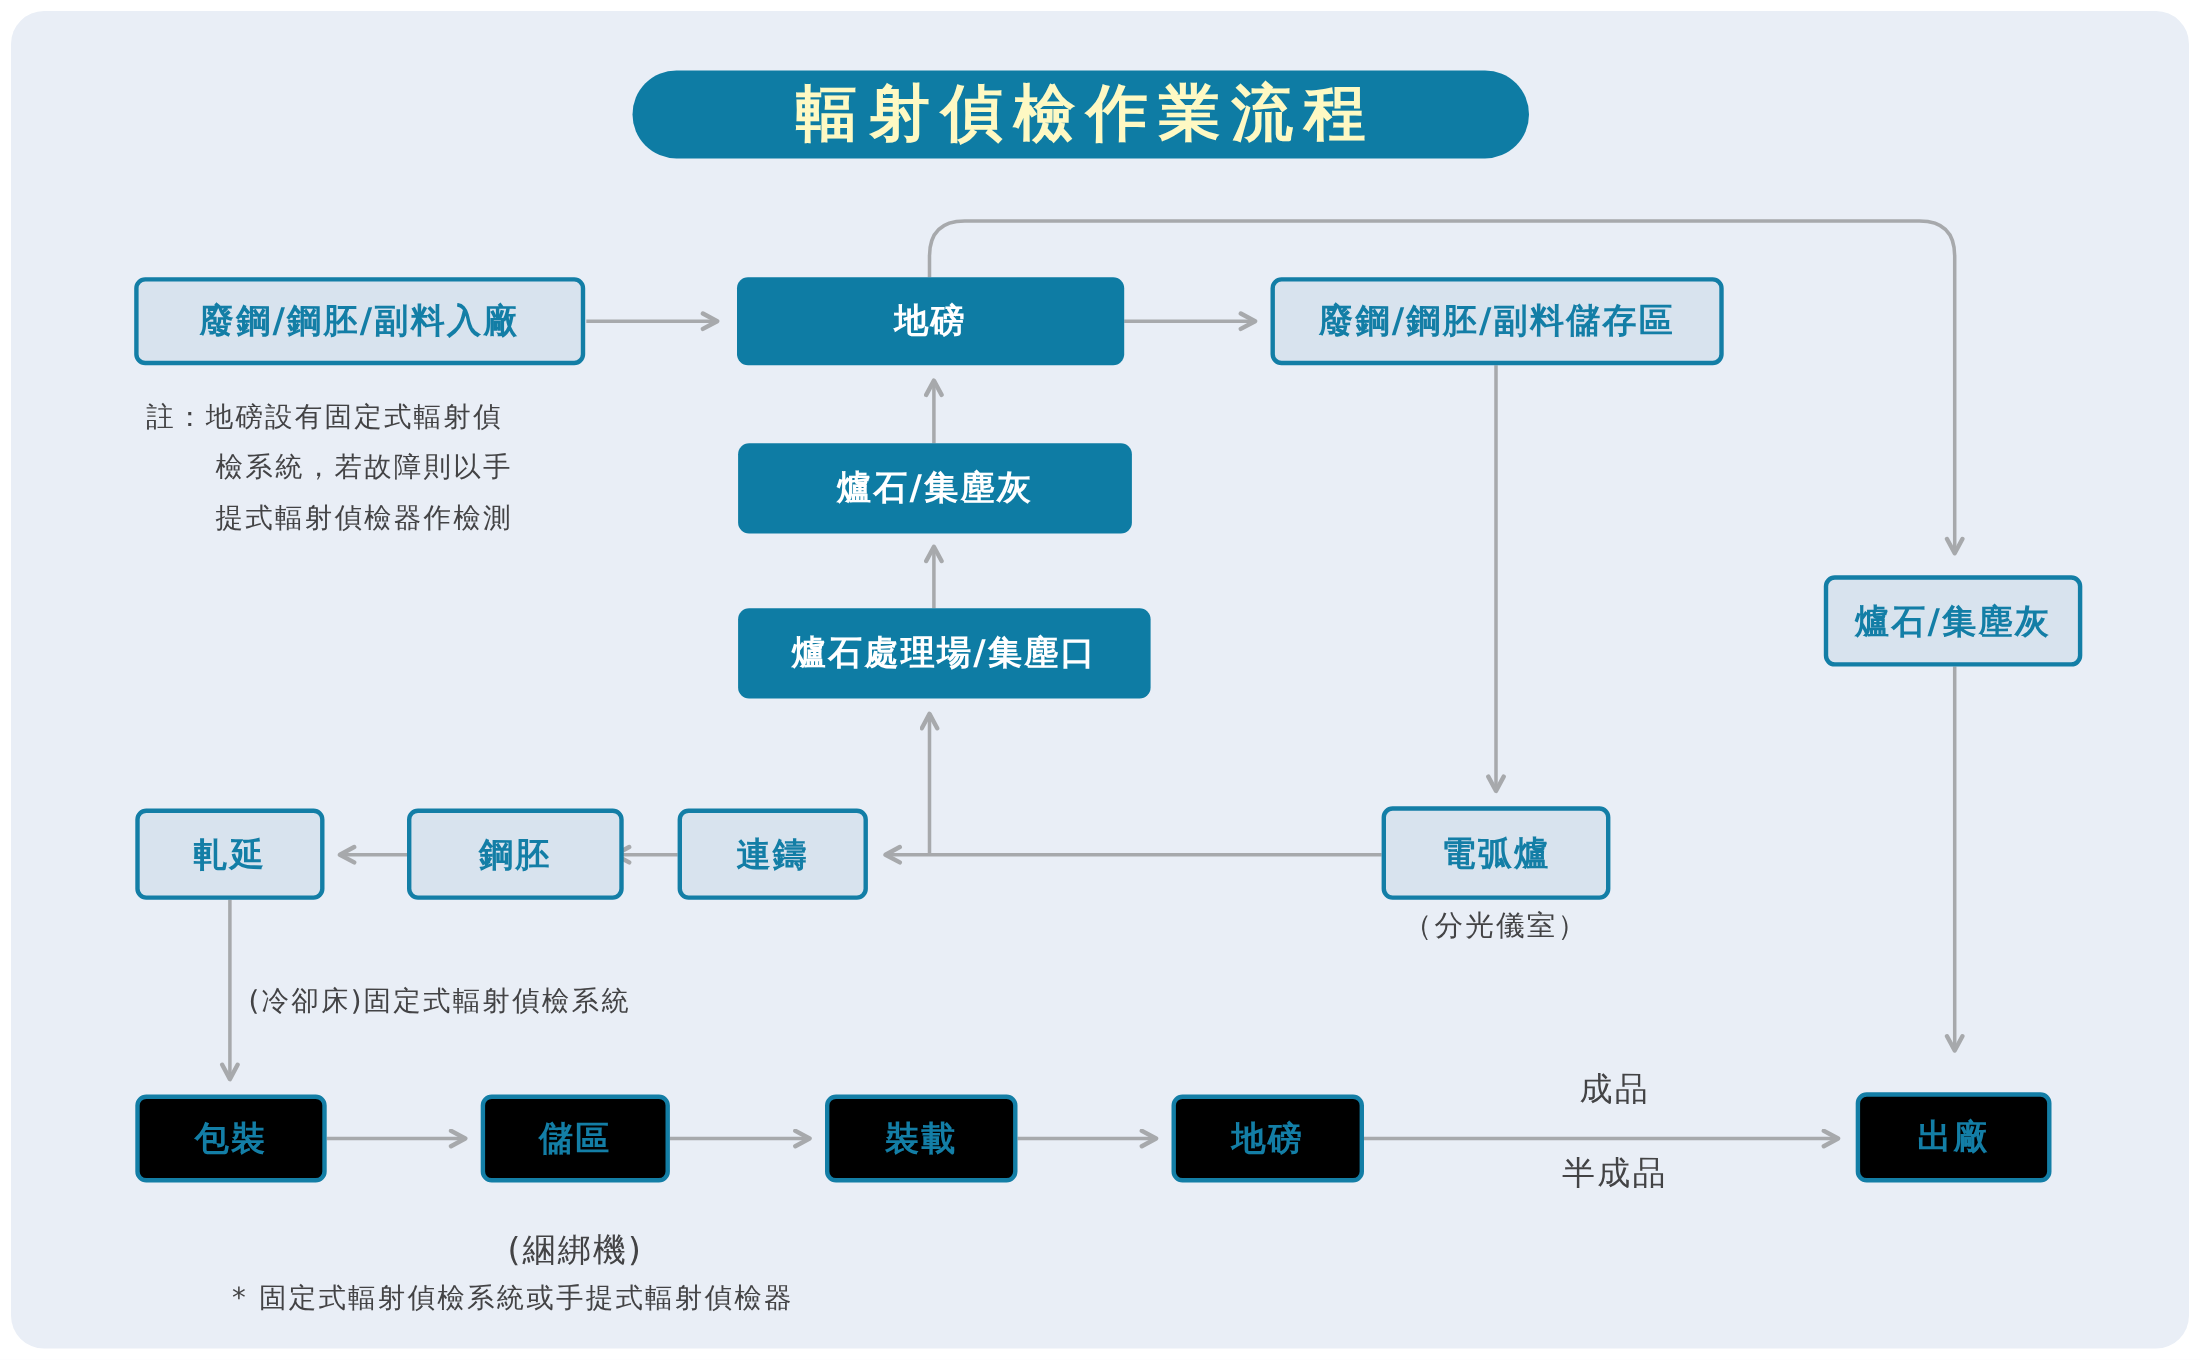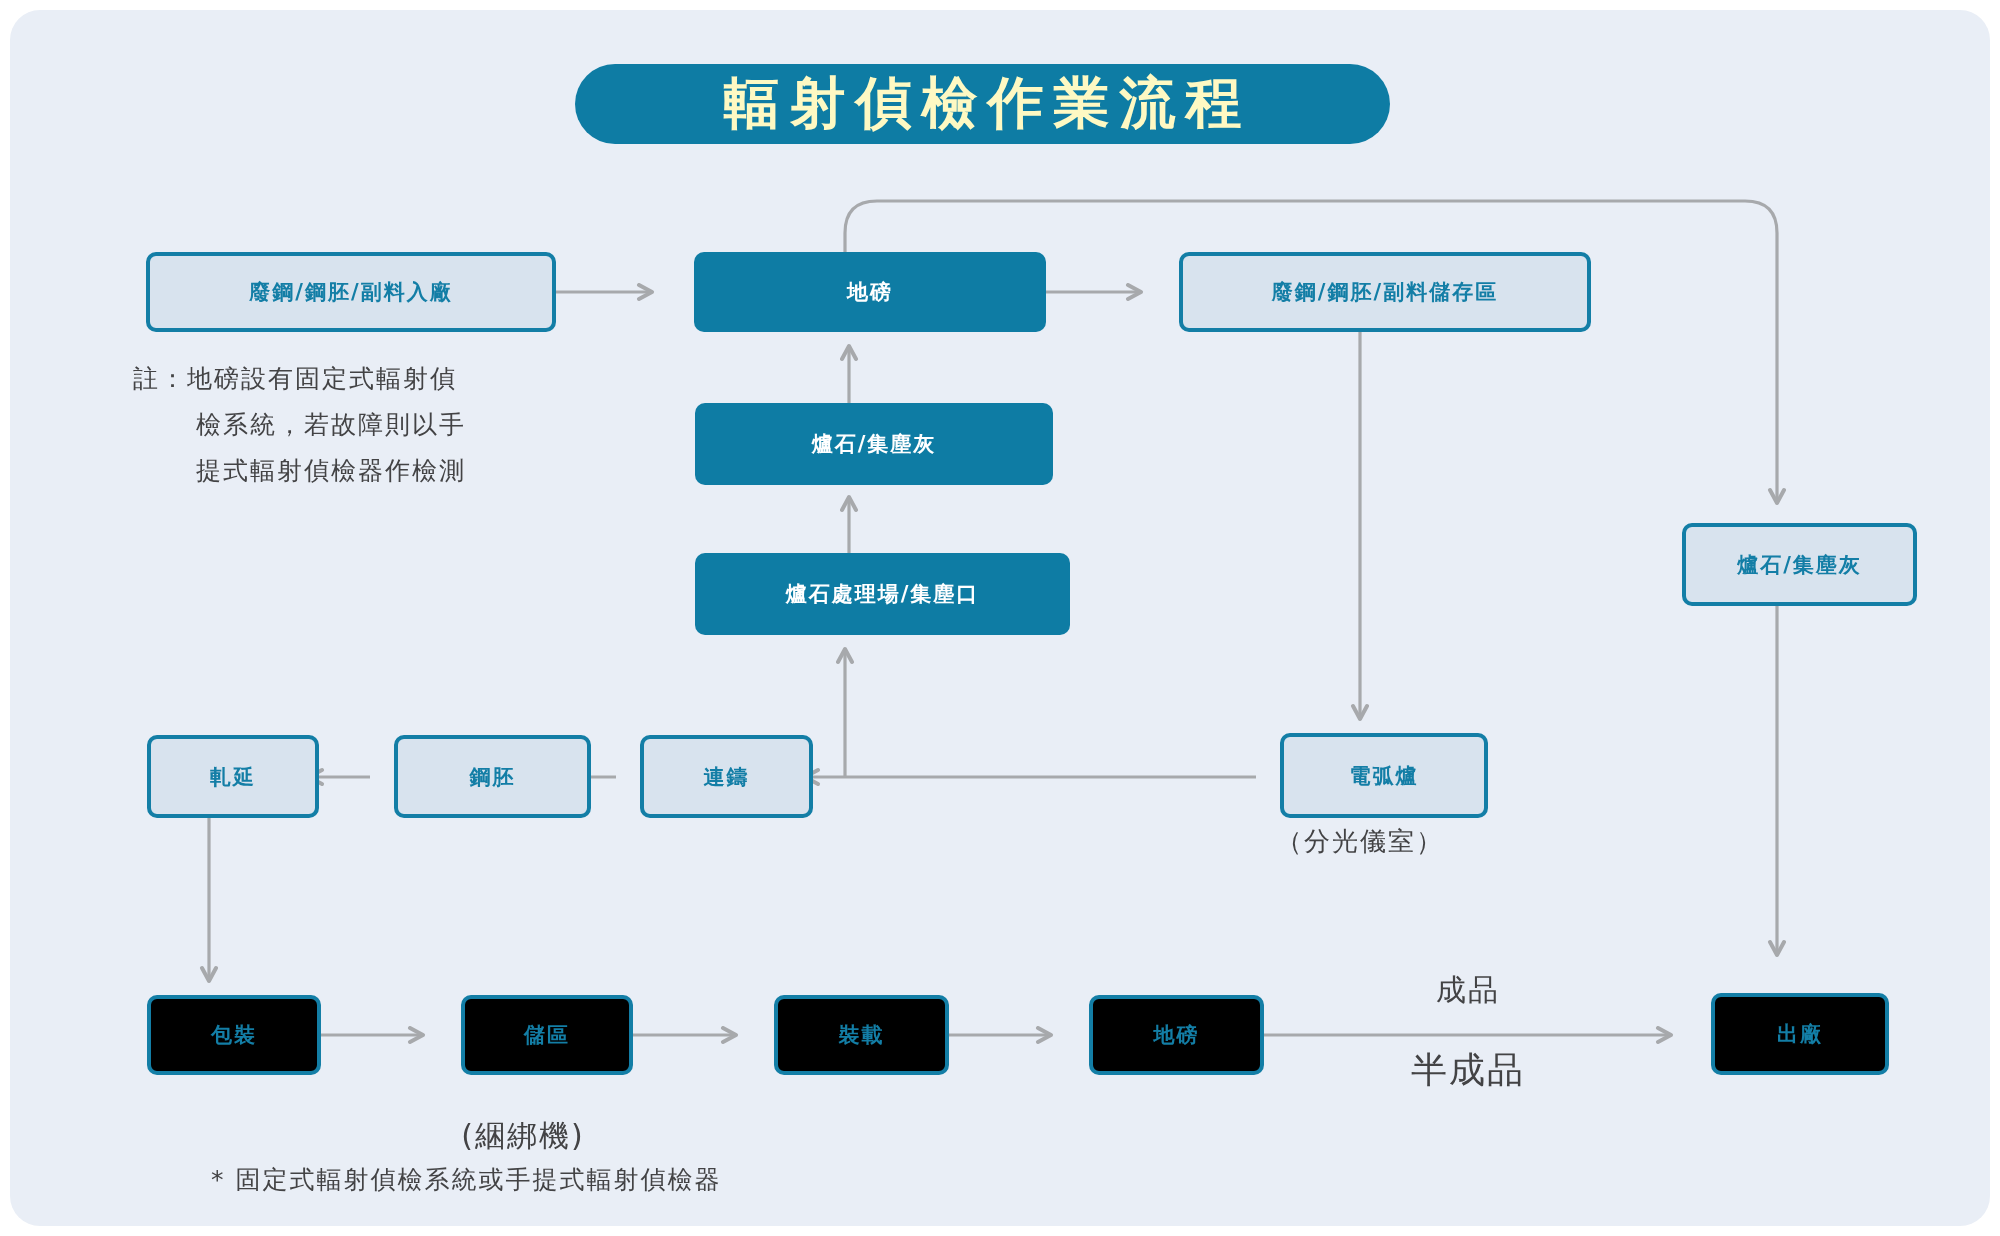--- a/index.html
+++ b/index.html
@@ -10,21 +10,21 @@
     --panel:#e9eef6;
     --arrow:#a7a9ac;
     --note:#434345;
   }
   html,body{margin:0;padding:0;background:#ffffff;}
   body{font-family:"DejaVu Sans","Liberation Sans",sans-serif;}
   .stage{position:relative;width:2000px;height:1236px;background:#ffffff;overflow:hidden;}
   .panel{position:absolute;left:10px;top:10px;width:1980px;height:1216px;background:var(--panel);border-radius:30px;}
   .connector-layer{position:absolute;left:0;top:0;width:2000px;height:1236px;}
   .node{position:absolute;box-sizing:border-box;display:flex;align-items:center;justify-content:center;
-        font-weight:bold;font-size:21px;letter-spacing:2px;border-radius:10px;white-space:nowrap;margin-left:24px;}
+        font-weight:bold;font-size:31px;letter-spacing:2px;border-radius:10px;white-space:nowrap;}
   .node.dark{background:var(--dark);color:#ffffff;border:none;}
   .node.light{background:var(--light-fill);color:var(--teal-text);border:4px solid var(--border);}
   .node.white{background:#000000;color:var(--teal-text);border:4px solid var(--border);}
   .title-pill{position:absolute;left:575px;top:64px;width:815px;height:80px;border-radius:40px;
         background:var(--dark);color:#fef9c3;display:flex;align-items:center;justify-content:center;
         font-size:56px;font-weight:bold;letter-spacing:10px;text-indent:10px;}
   .annot{position:absolute;color:var(--note);font-size:25px;letter-spacing:2px;white-space:nowrap;}
   .annot.center{text-align:center;}
   
   .n-entry{left:122px;top:252px;width:410px;height:80px;}
@@ -41,21 +41,21 @@
   .n-stock{left:437px;top:995px;width:172px;height:80px;}
   .n-loading{left:750px;top:995px;width:175px;height:80px;}
   .n-scale-bottom{left:1065px;top:995px;width:175px;height:80px;}
   .n-shipping{left:1687px;top:993px;width:178px;height:82px;}
   
   .t-note{left:133px;top:356px;line-height:46px;}
   .t-note .indent{display:block;margin-left:63px;}
   .t-spectro{left:1160px;top:824px;width:400px;font-size:26px;}
   .t-cooling{left:226px;top:893px;}
   .t-finished{left:1368px;top:970px;width:200px;font-size:30px;}
-  .t-semi{left:1368px;top:1046px;width:200px;font-size:36px;}
+  .t-semi{left:1368px;top:1046px;width:200px;font-size:30px;}
   .t-strap{left:423px;top:1116px;width:200px;font-size:30px;}
   .t-footnote{left:211px;top:1163px;}
 </style>
 </head>
 <body>
 
 <div class="stage">
   <div class="panel"></div>
 
   <svg class="connector-layer" viewBox="0 0 2000 1236" xmlns="http://www.w3.org/2000/svg">
@@ -101,17 +101,18 @@
   <div class="node white n-loading">裝載</div>
   <div class="node white n-scale-bottom">地磅</div>
   <div class="node white n-shipping">出廠</div>
 
   <div class="annot t-note">
     <span>註：地磅設有固定式輻射偵</span>
     <span class="indent">檢系統，若故障則以手</span>
     <span class="indent">提式輻射偵檢器作檢測</span>
   </div>
   <div class="annot center t-spectro">（分光儀室）</div>
+  <div class="annot t-cooling">(冷卻床)固定式輻射偵檢系統</div>
   <div class="annot center t-finished">成品</div>
   <div class="annot center t-semi">半成品</div>
   <div class="annot center t-strap">(綑綁機)</div>
   <div class="annot t-footnote">* 固定式輻射偵檢系統或手提式輻射偵檢器</div>
 </div>
 
 </body></html>

